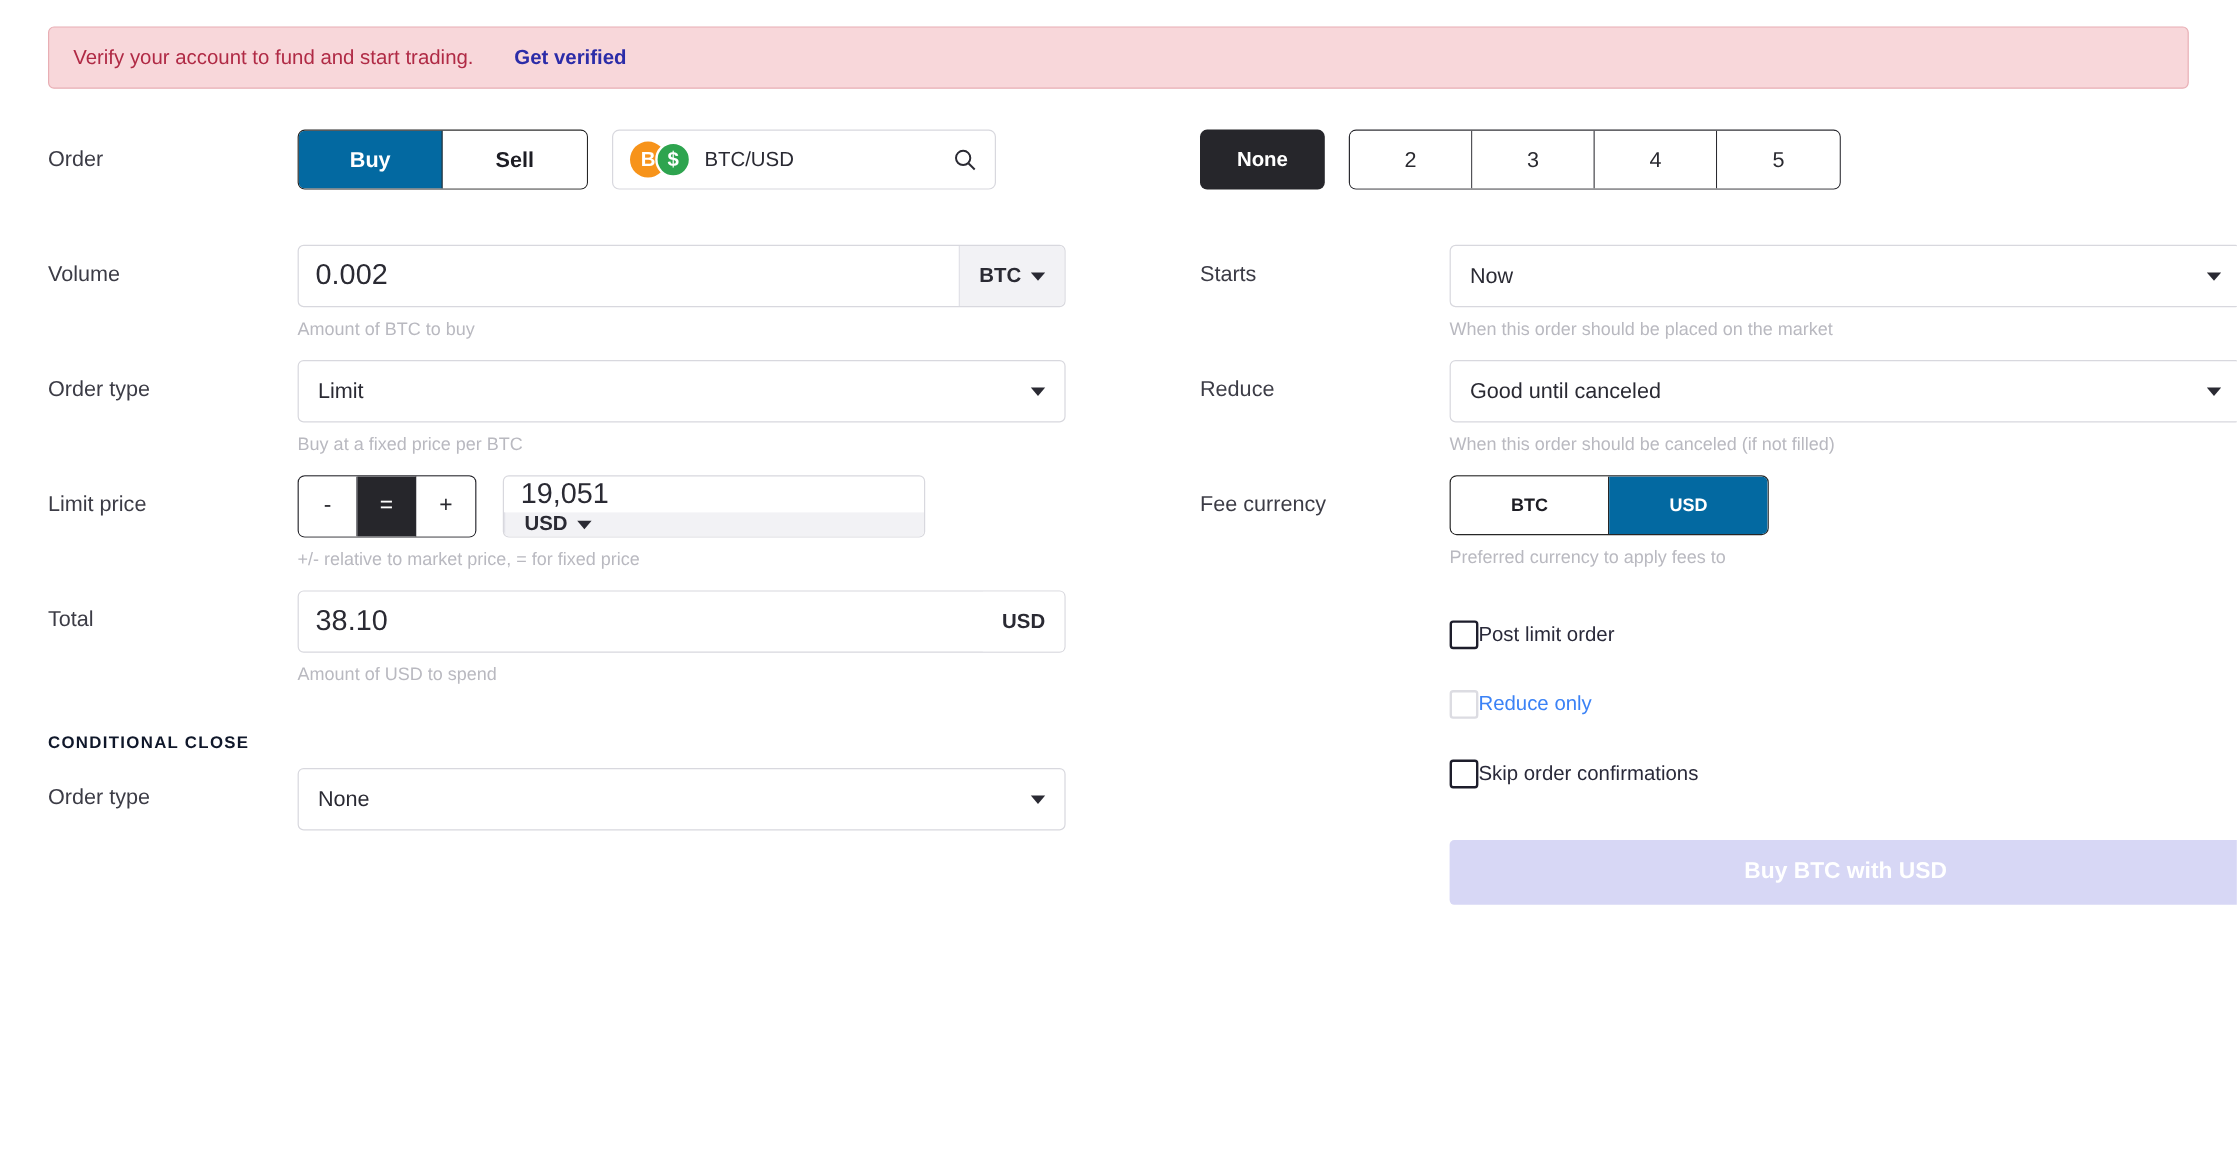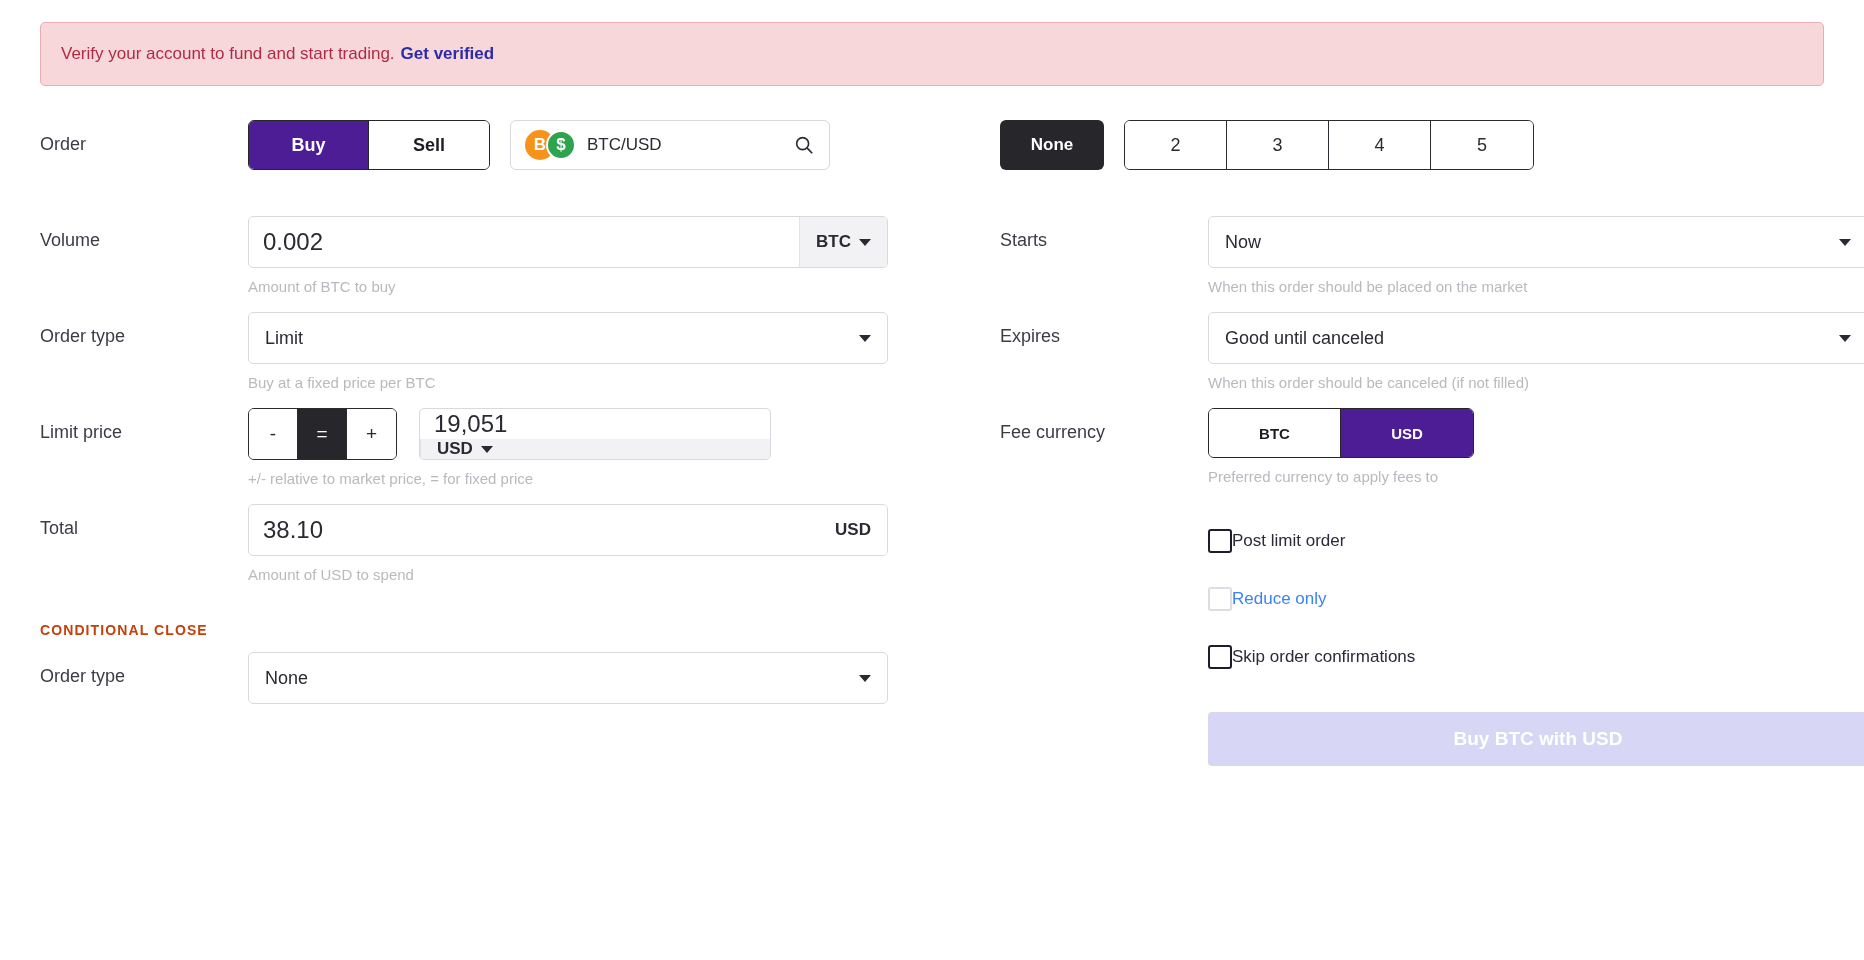--- a/index.html
+++ b/index.html
@@ -13,29 +13,30 @@
   .page {
     position: relative;
     width: 1864px; height: 960px;
     background: #ffffff;
     padding: 0 40px;
   }
 
   
   .alert {
     margin-top: 22px;
-    height: 64px;
+    height: 52px;
     background: #f8d7da;
     border: 1px solid #e8aeb4;
     border-radius: 5px;
     display: flex;
     align-items: center;
     padding: 0 20px;
     font-size: 17px;
     color: #b02a45;
+    gap: 28px;
   }
   .alert .alert-text { color: #b02a45; }
   .alert .alert-link {
     color: #2c2ca8;
     font-weight: bold;
     margin-left: 6px;
     text-decoration: none;
     cursor: pointer;
   }
 
@@ -79,21 +80,21 @@
     min-width: 120px;
     padding: 0 18px;
     font-size: 18px;
     font-weight: bold;
     background: #ffffff;
     color: #1d1d24;
     cursor: pointer;
     border-right: 1px solid #262626;
   }
   .seg-btn:last-child { border-right: none; }
-  .seg-btn.active { background: #4c1d95; color: #ffffff; }
+  .seg-btn.active { background: #0369a1; color: #ffffff; }
 
   
   .seg-lev { height: 50px; display: inline-flex; }
   .seg-lev .lev-none {
     display:flex;align-items:center;justify-content:center;
     width: 104px; height: 50px;
     background: #26262b; color: #fff;
     font-size: 17px; font-weight: bold;
     border-radius: 6px; cursor: pointer;
   }
@@ -252,21 +253,21 @@
     font-size: 17px;
     color: #2a2a3a;
   }
   .check-row.disabled .check-label { color: #3b82f6; }
 
   
   .section-head {
     font-size: 14px;
     letter-spacing: 1.1px;
     font-weight: bold;
-    color: #c2410c;
+    color: #0f172a;
     margin: 22px 0 14px 0;
   }
 
   
   .submit-btn {
     width: 660px;
     height: 54px;
     background: #d7d7f5;
     color: #ffffff;
     border: none;
@@ -409,21 +410,21 @@
         <div class="row-field">
           <div class="select-box right-col">
             <span>Now</span>
             <span class="caret"></span>
           </div>
           <div class="helper">When this order should be placed on the market</div>
         </div>
       </div>
 
       <div class="row">
-        <div class="row-label">Expires</div>
+        <div class="row-label">Reduce</div>
         <div class="row-field">
           <div class="select-box right-col">
             <span>Good until canceled</span>
             <span class="caret"></span>
           </div>
           <div class="helper">When this order should be canceled (if not filled)</div>
         </div>
       </div>
 
       <div class="row">

